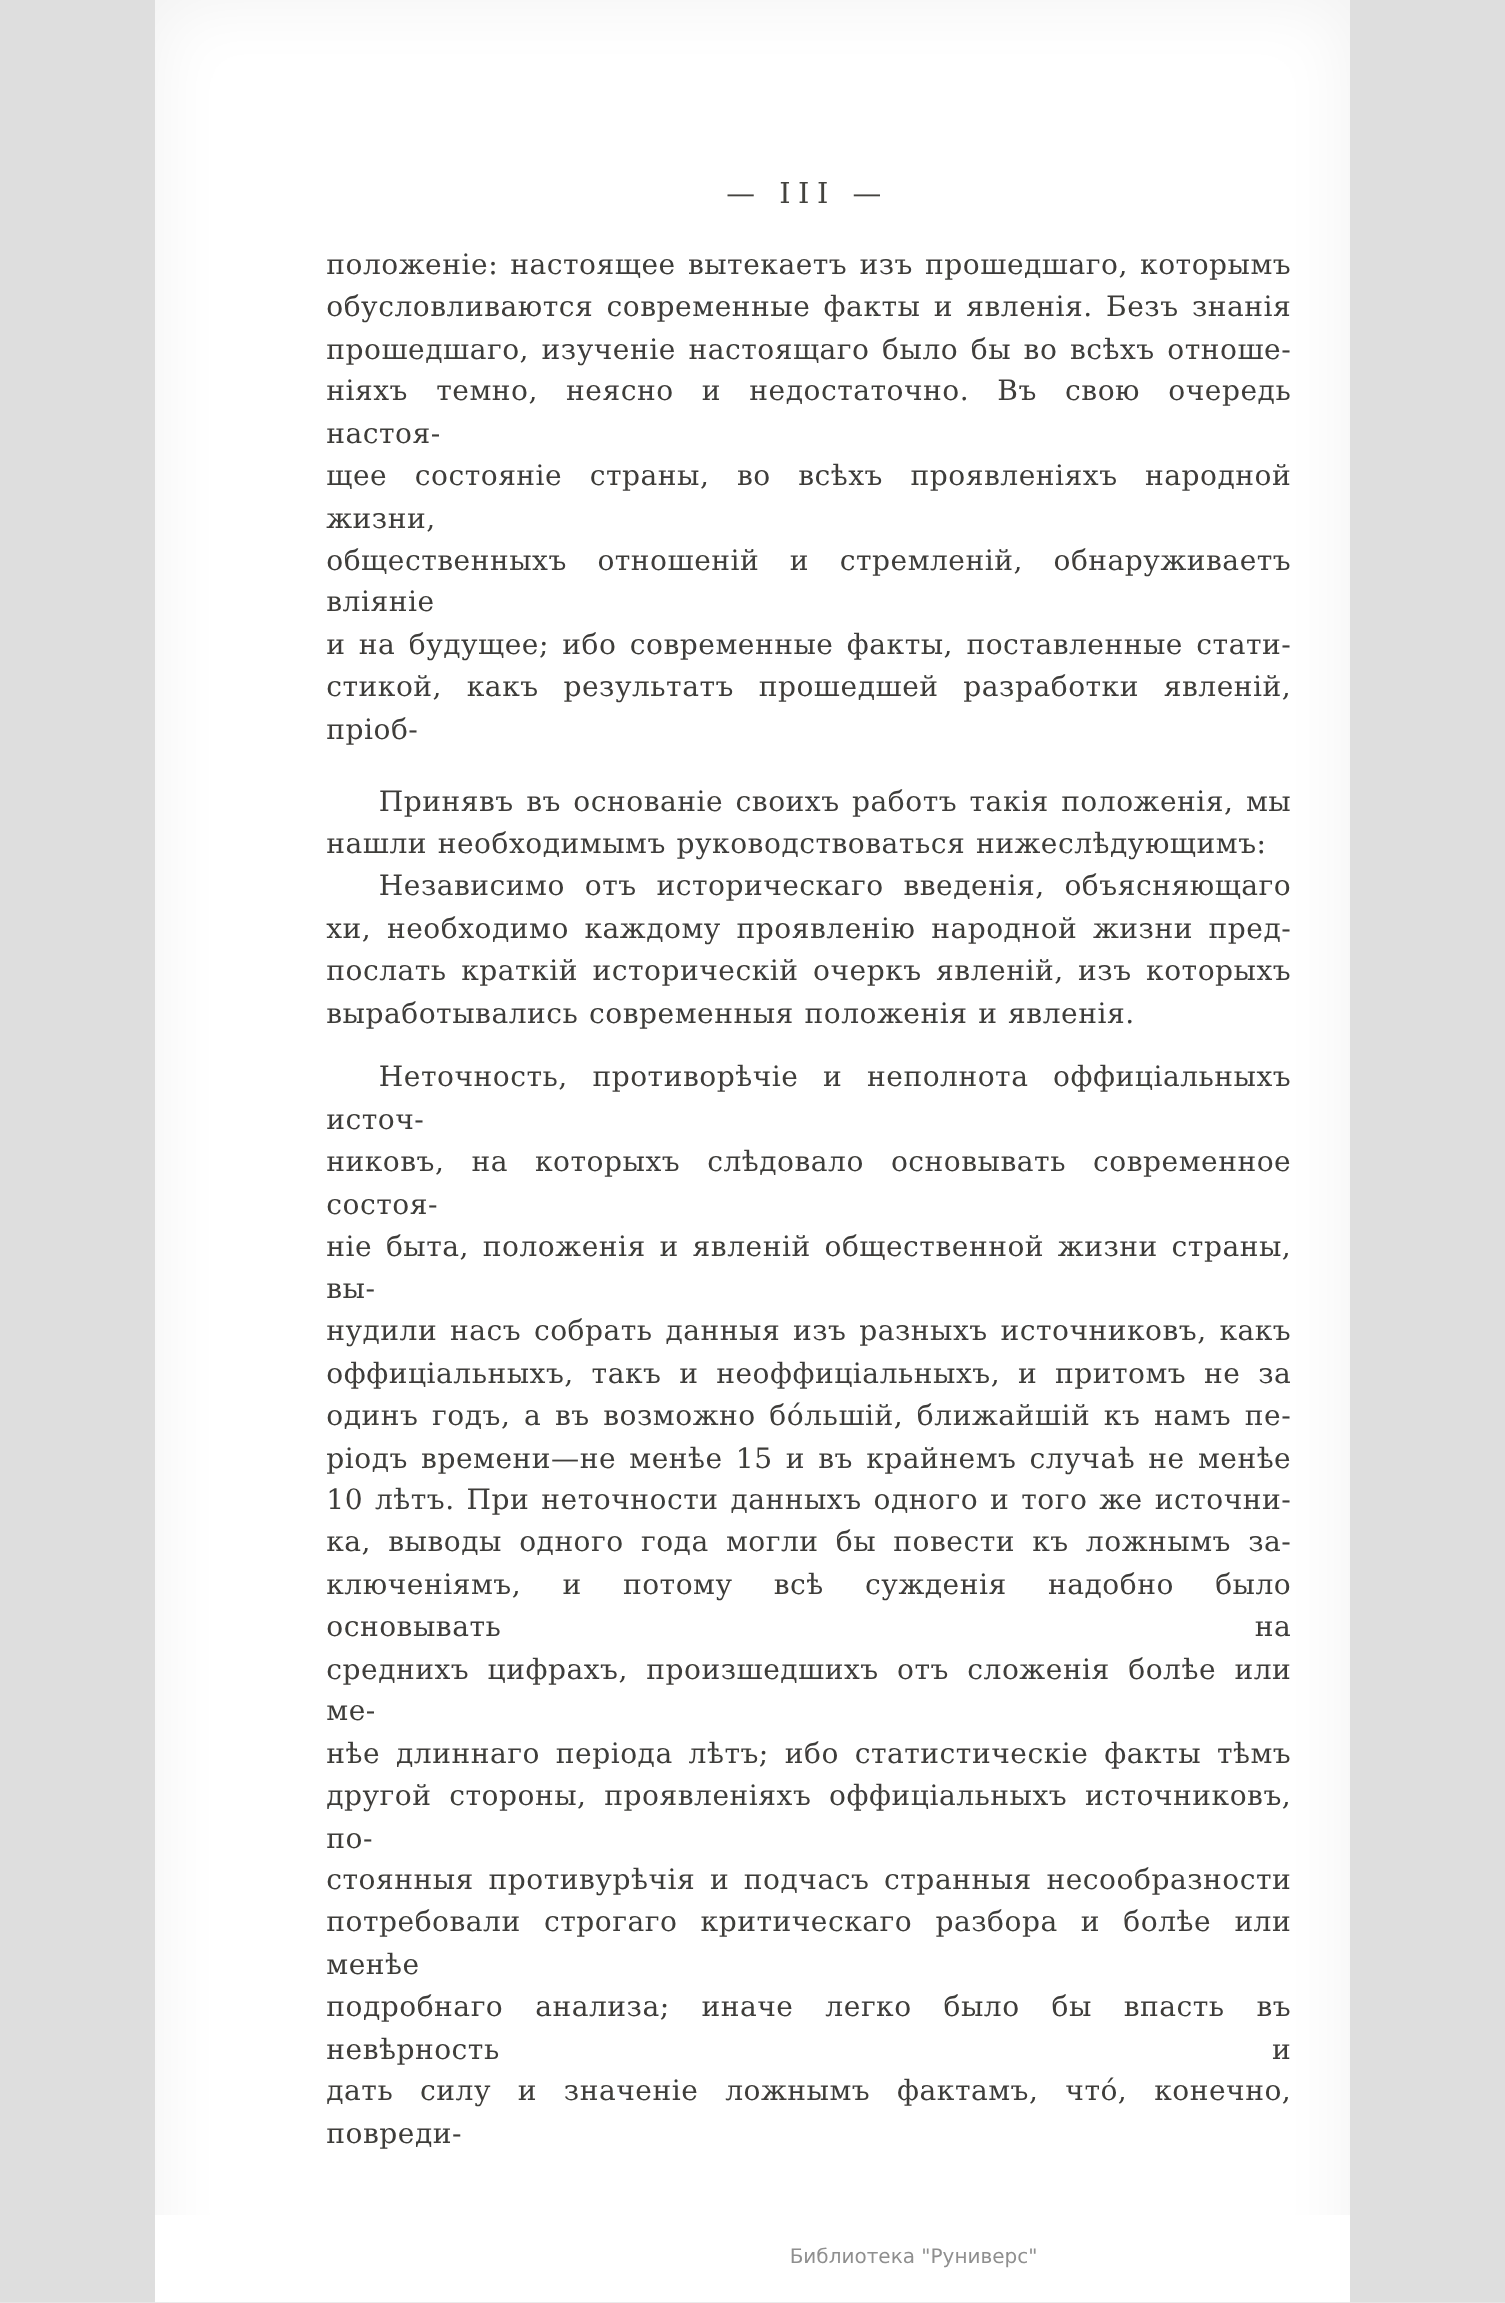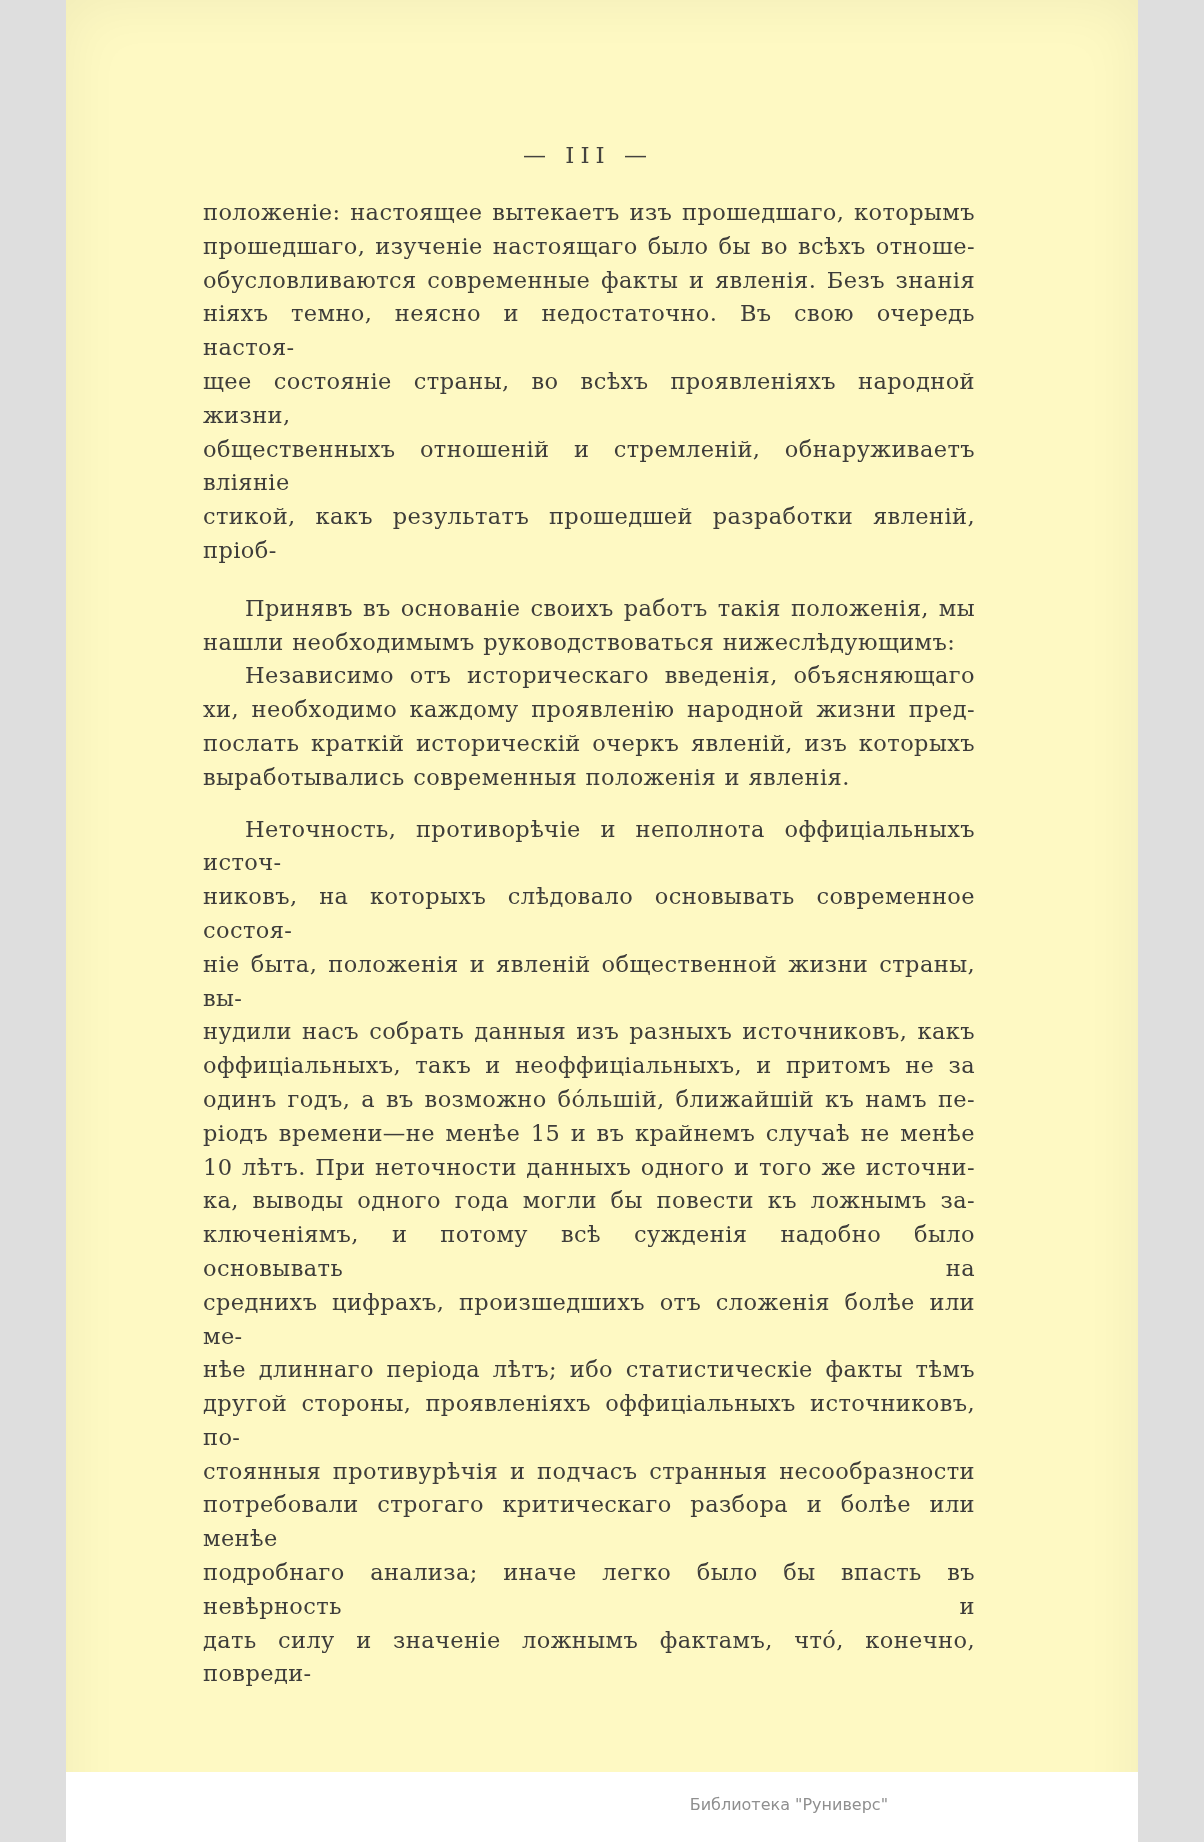--- a/index.html
+++ b/index.html
@@ -3,24 +3,24 @@
 <meta charset="utf-8">
 <style>
   html, body {
     margin: 0;
     padding: 0;
     background: #dedede;
     font-family: "DejaVu Serif", "Liberation Serif", serif;
   }
   .page {
     position: relative;
-    width: 1072px;
+    width: 956px;
     height: 1842px;
     margin: 0 auto;
-    background: #fef9c3;
+    background: #ffffff;
     box-shadow: inset 0 0 60px rgba(0,0,0,0.06);
     overflow: hidden;
     color: #3e3d3a;
   }
   .page-number {
     position: absolute;
     top: 142px;
     left: 137px;
     width: 770px;
     text-align: center;
@@ -68,25 +68,26 @@
 </style>
 </head>
 <body>
 
 <div class="page">
   <div class="page-number">— III —</div>
 
   <div class="text-block">
       <div class="paragraph">
         <div class="line">положеніе: настоящее вытекаетъ изъ прошедшаго, которымъ</div>
+        <div class="line">обусловливаются современные факты и явленія. Безъ знанія</div>
         <div class="line">прошедшаго, изученіе настоящаго было бы во всѣхъ отноше-</div>
-        <div class="line">обусловливаются современные факты и явленія. Безъ знанія</div>
         <div class="line">ніяхъ темно, неясно и недостаточно. Въ свою очередь настоя-</div>
         <div class="line">щее состояніе страны, во всѣхъ проявленіяхъ народной жизни,</div>
         <div class="line">общественныхъ отношеній и стремленій, обнаруживаетъ вліяніе</div>
+        <div class="line">и на будущее; ибо современные факты, поставленные стати-</div>
         <div class="line">стикой, какъ результатъ прошедшей разработки явленій, пріоб-</div>
       </div>
       <div class="paragraph spaced-small">
         <div class="line first-indent">Принявъ въ основаніе своихъ работъ такія положенія, мы</div>
         <div class="line no-justify">нашли необходимымъ руководствоваться нижеслѣдующимъ:</div>
       </div>
       <div class="paragraph">
         <div class="line first-indent">Независимо отъ историческаго введенія, объясняющаго</div>
         <div class="line">хи, необходимо каждому проявленію народной жизни пред-</div>
         <div class="line">послать краткій историческій очеркъ явленій, изъ которыхъ</div>

